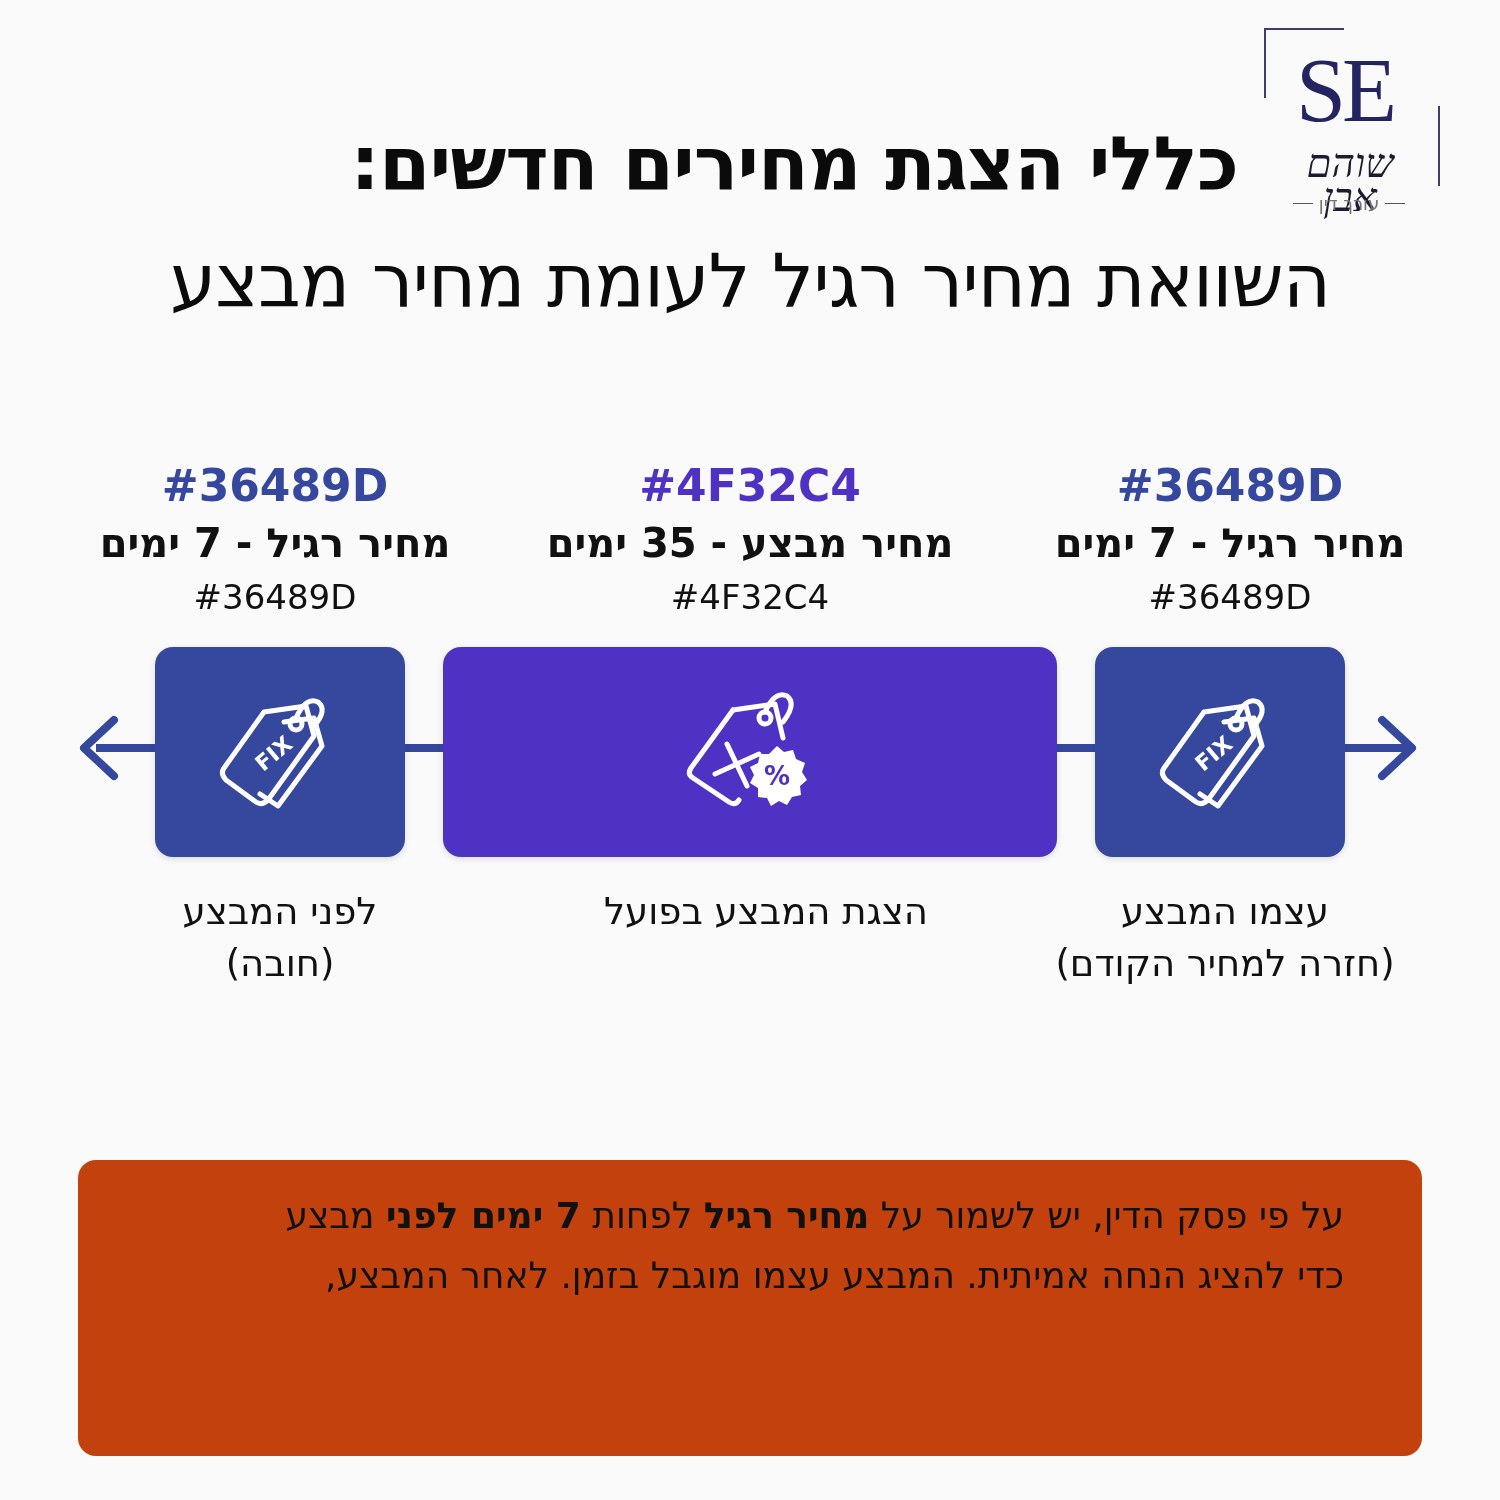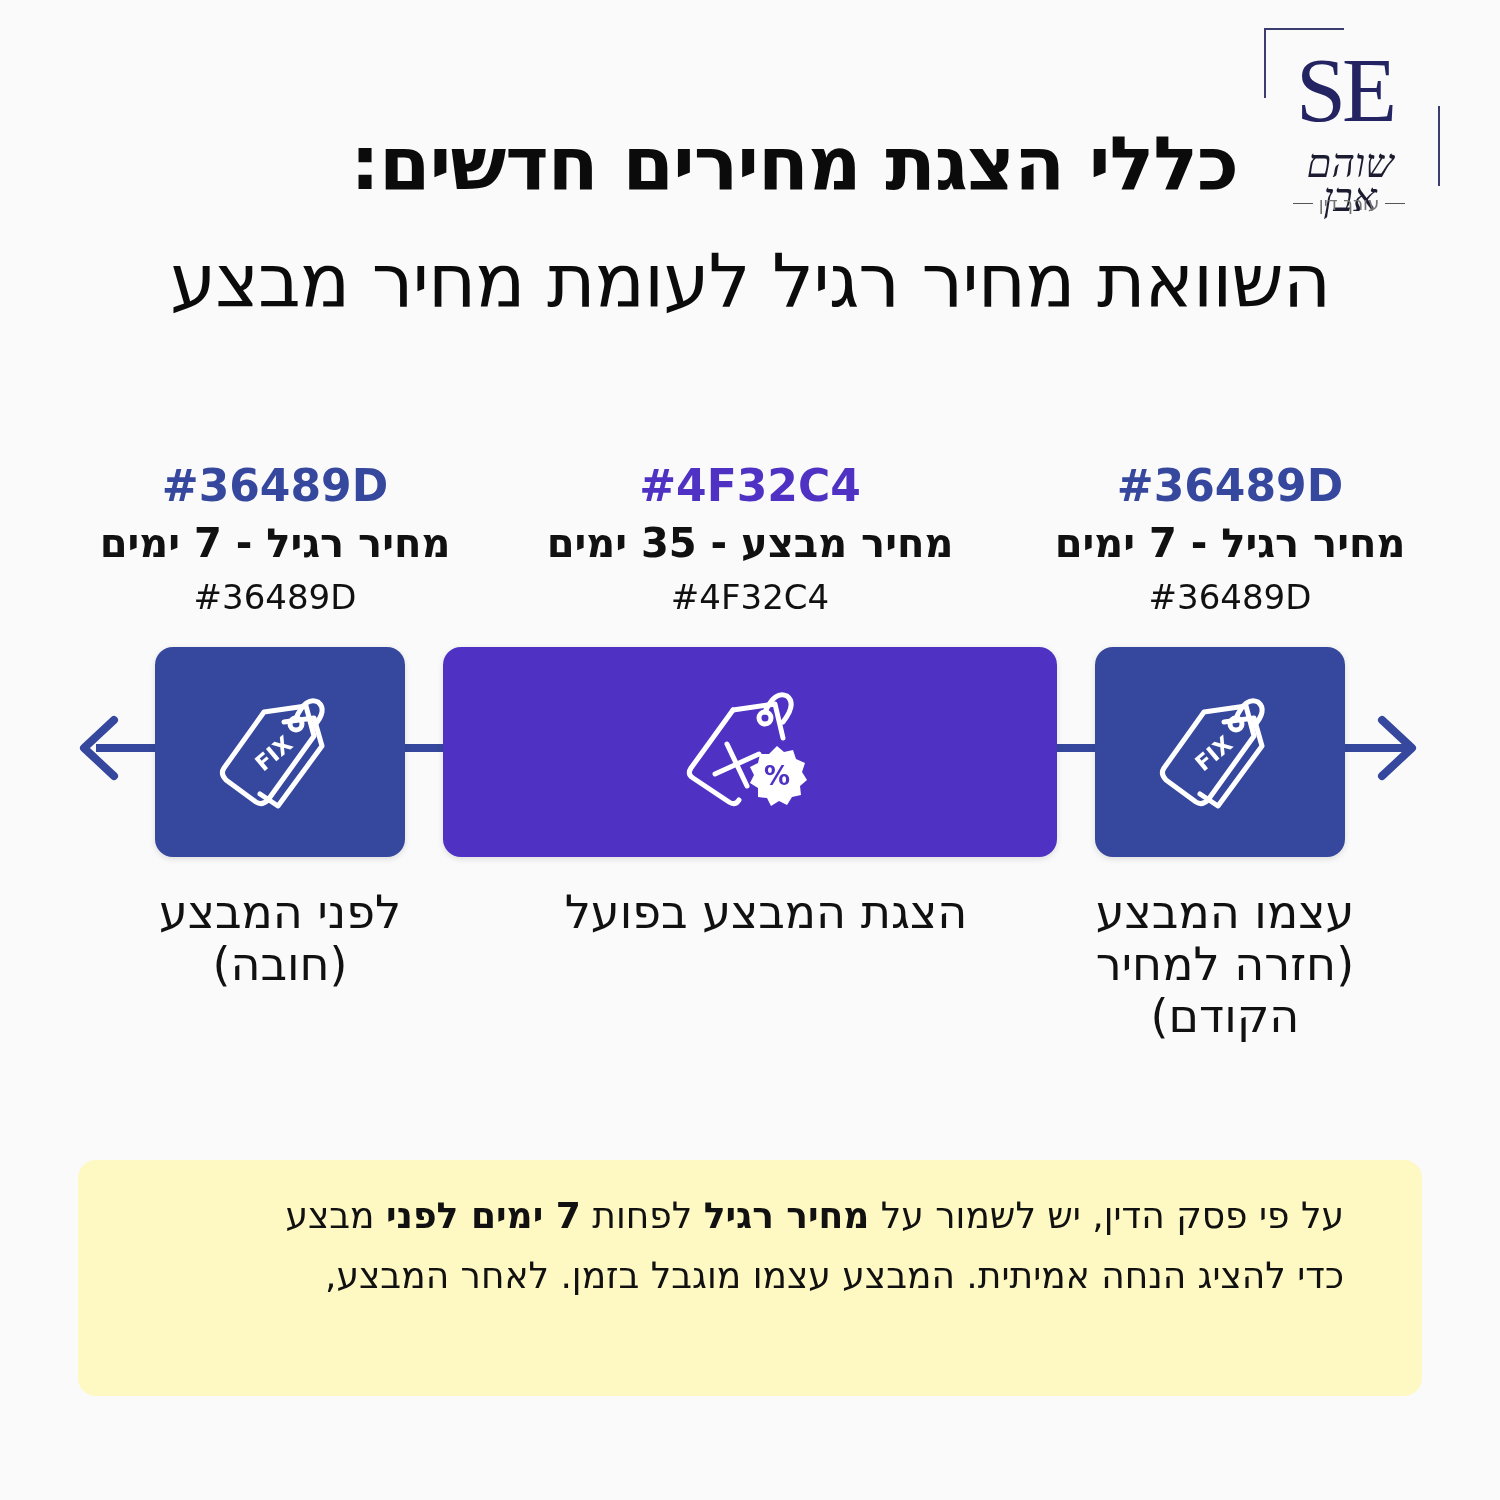--- a/index.html
+++ b/index.html
@@ -55,25 +55,25 @@
     .arrow-right { left: 1362px; top: 708px; width: 60px; height: 80px; }
 
     .box {
       border-radius: 18px; display:flex; align-items:center; justify-content:center;
       box-shadow: 0 2px 6px rgba(0,0,0,0.12);
     }
     .box-blue { background: #36489D; }
     .box-purple { background: #4F32C4; }
 
     
-    .caption { text-align:center; direction: rtl; font-size: 46px; line-height: 52px; color:#111; }
+    .caption { text-align:center; direction: rtl; font-size: 37px; line-height: 52px; color:#111; }
 
     
     .note {
-      left: 78px; top: 1160px; width: 1344px; height: 236px; background:#fef9c3; border-radius: 18px;
+      left: 78px; top: 1160px; width: 1344px; height: 296px; background:#c2410c; border-radius: 18px;
     }
     .note-text {
       position:absolute; right: 78px; top: 26px; width: 1240px; direction: rtl; text-align:right;
       font-size: 36px; line-height: 60px; color:#111;
     }
     .note-text b { font-weight: bold; }
   </style>
 </head>
 <body>
 

